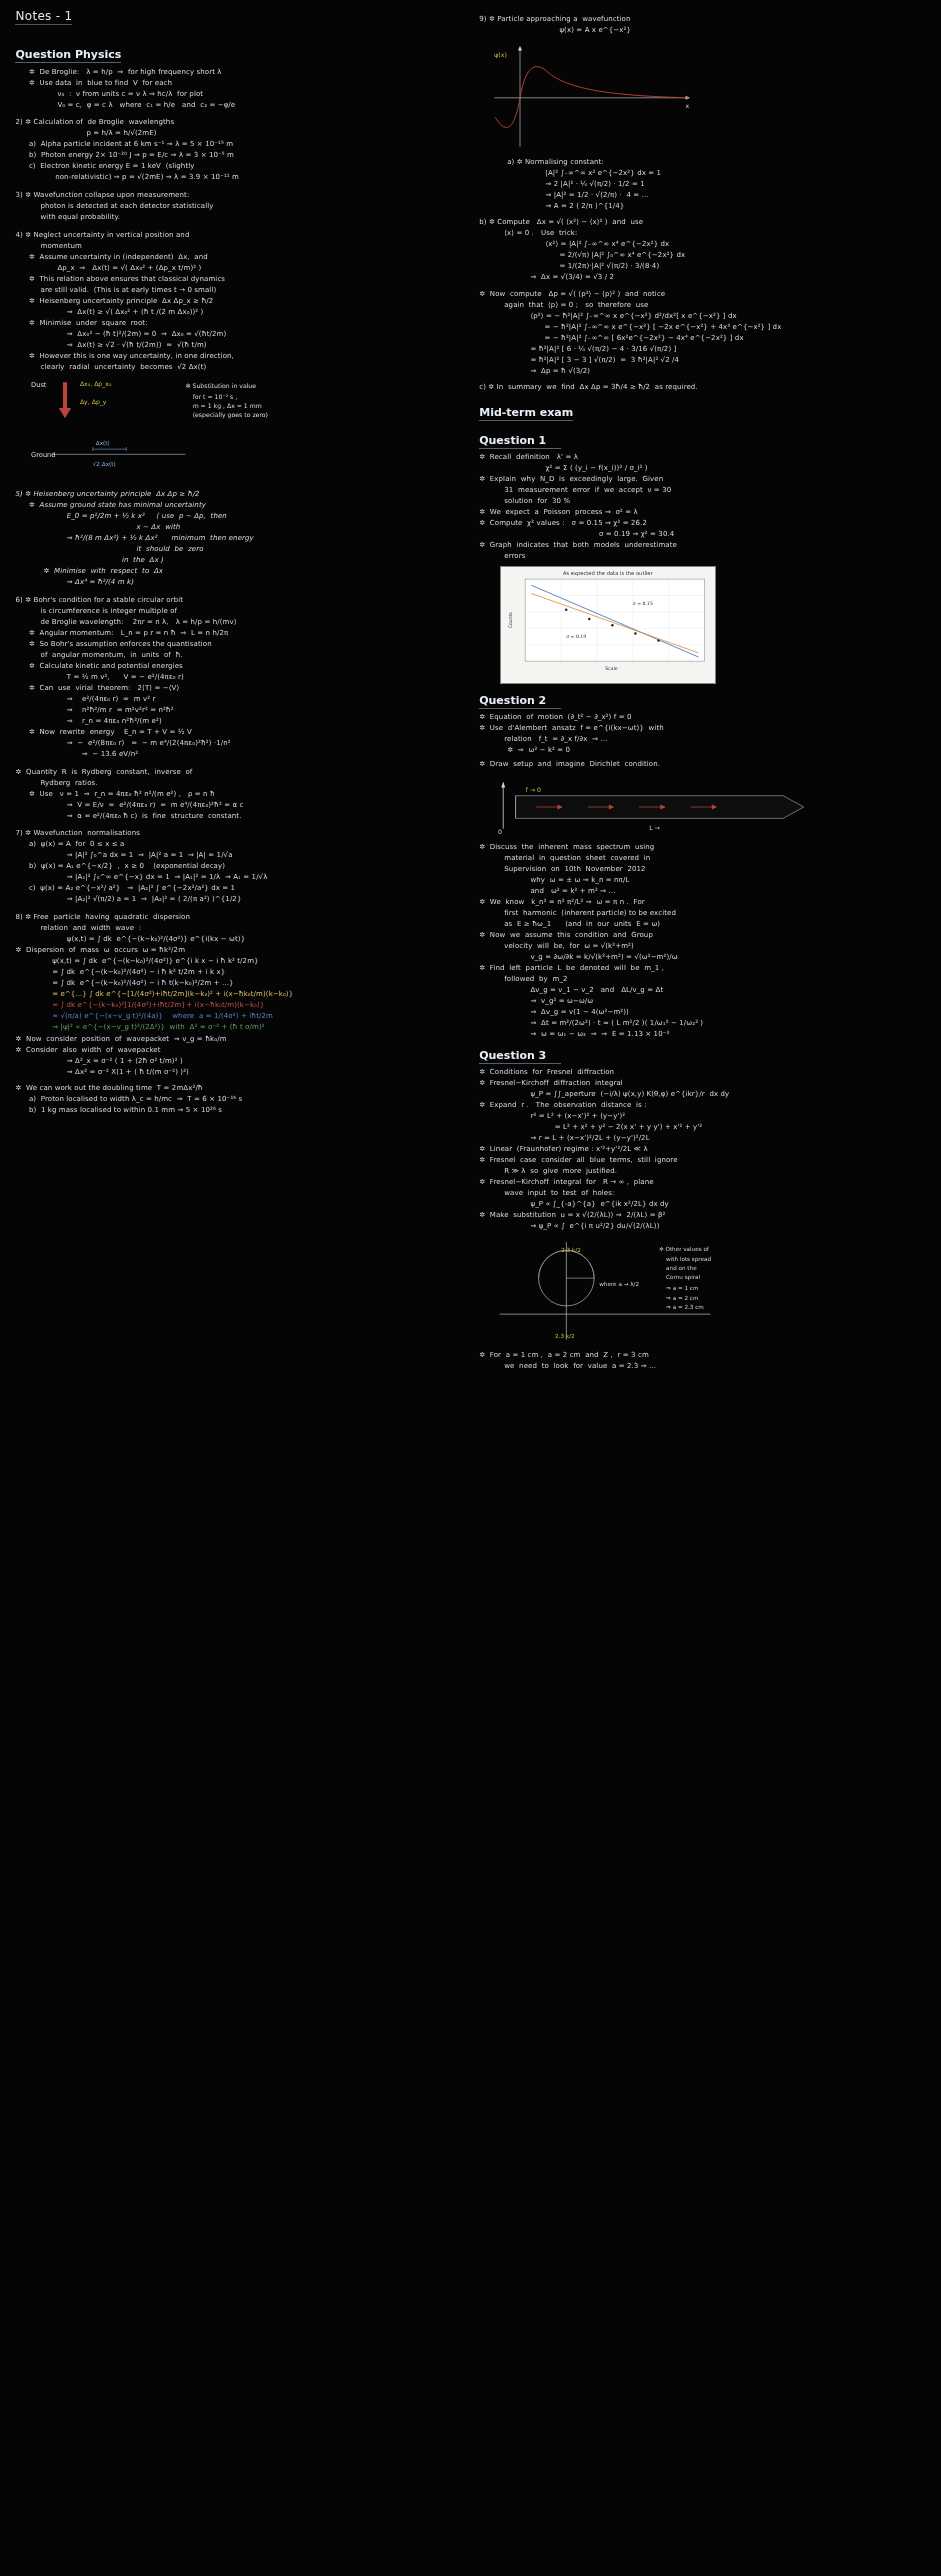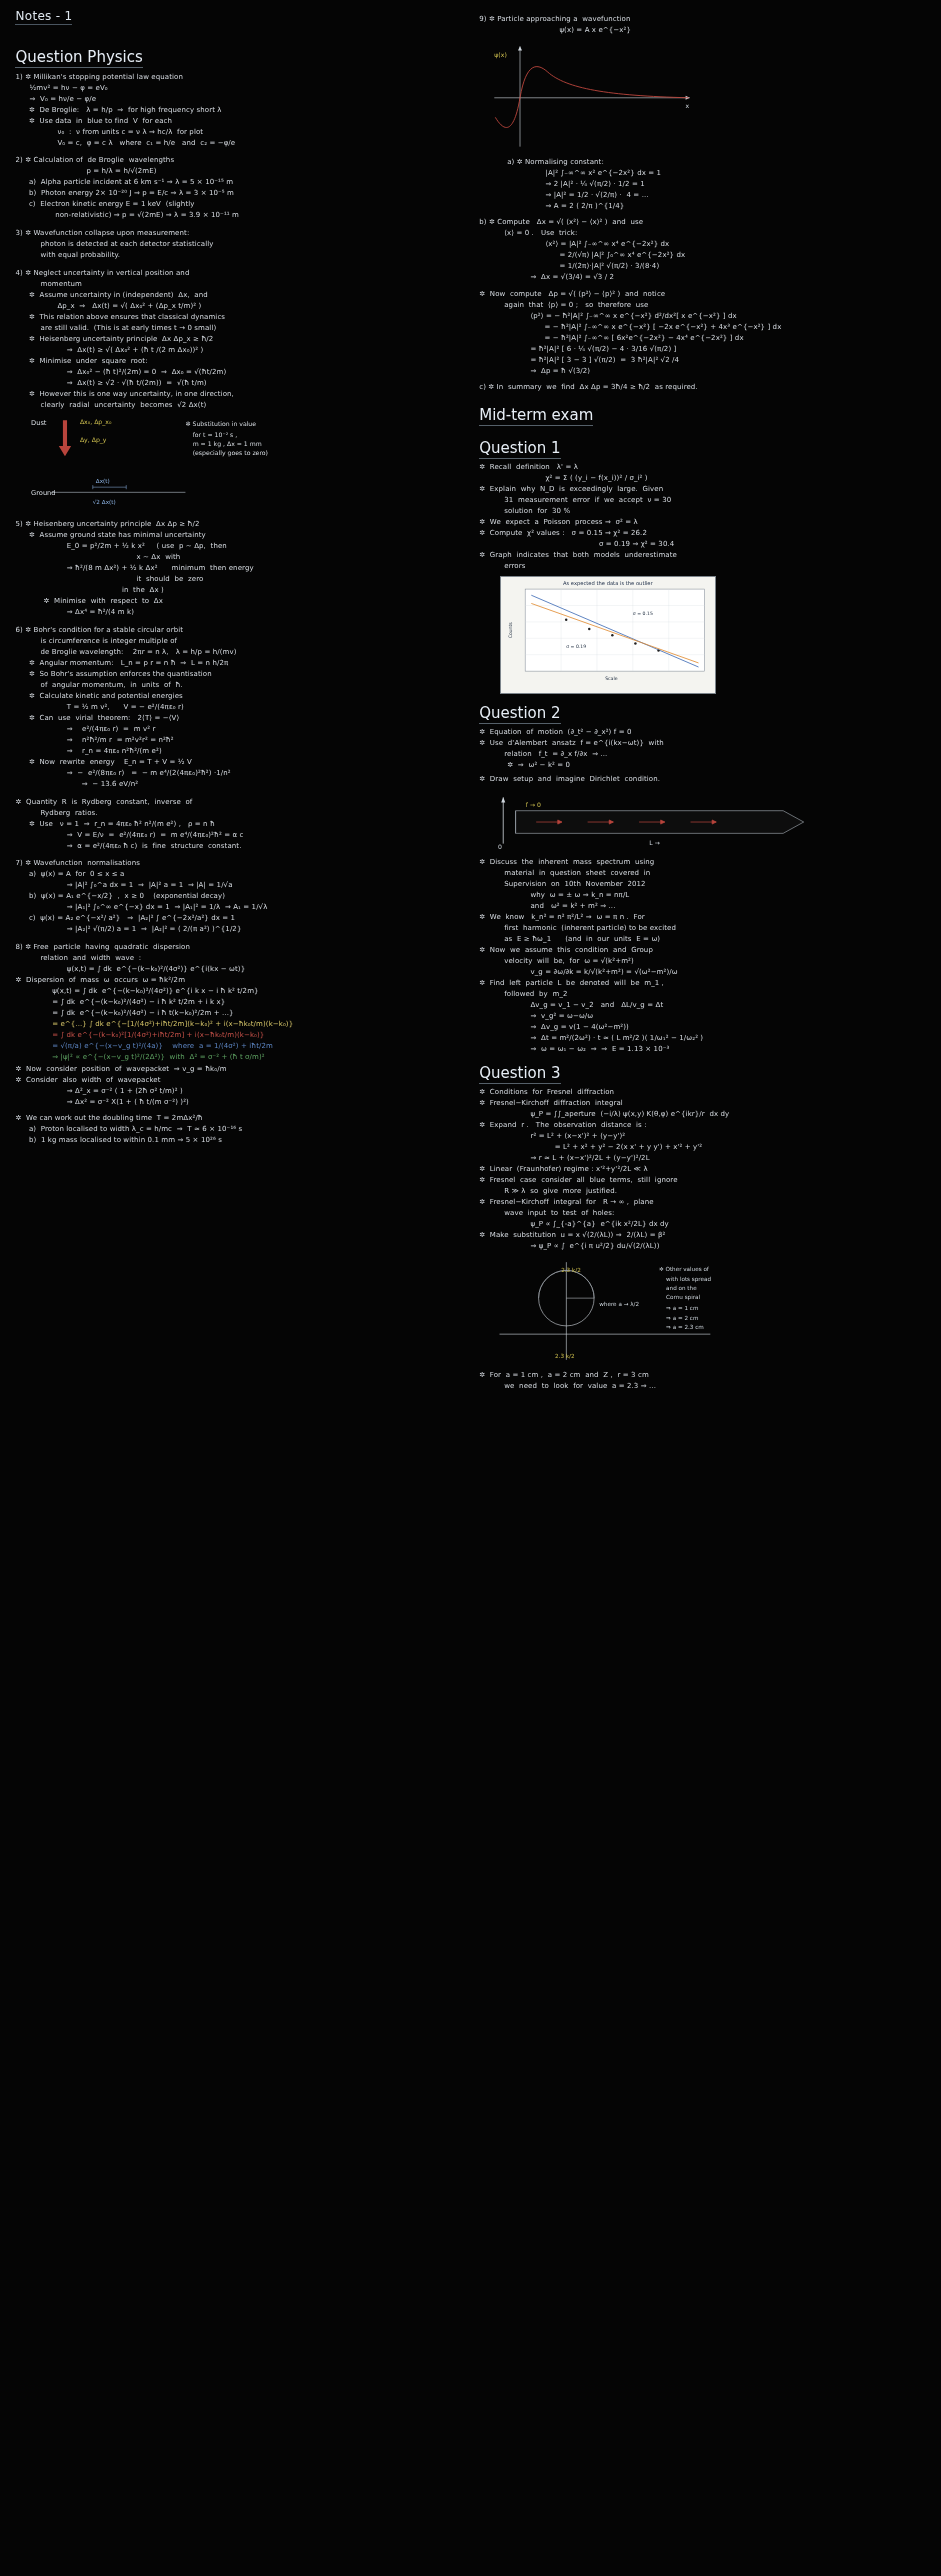--- a/index.html
+++ b/index.html
@@ -27,26 +27,27 @@
   .hdr{
     font-size:12px;
     color:#dfe7ef;
     letter-spacing:0.3px;
     margin:9.3px 0 2.1px 0;
     display:inline-block;
     border-bottom:0.5px solid #4a5560;
     padding-bottom:1px;
   }
   .sec-title{
-    font-size:15px;
+    font-size:11px;
     color:#e7eef6;
     margin:13.4px 0 3.1px 0;
     display:inline-block;
     border-bottom:0.5px solid #556069;
     padding-bottom:1px;
+    font-weight:bold;
   }
   .line{
     font-size:7px;
     line-height:1.5;
     color:#d8dde3;
     white-space:pre-wrap;
     margin:0.5px 0;
     letter-spacing:0.1px;
   }
   .l-ind1{padding-left:13.4px;}
@@ -78,25 +79,20 @@
 
   <div class="col col-left">
 
     <div class="hdr">Notes - 1</div>
 
     <div class="spacer"></div>
 
     <div class="sec-title">Question  Physics</div>
 
     
-    <div>
-      <div class="line">1) ✲ Millikan's stopping potential law equation</div>
-      <div class="line">      ½mv² = hν − φ = eV₀</div>
-      <div class="line">      ⇒  V₀ = hν/e − φ/e</div>
-    </div>
 
     <div>
       <div class="line l-ind1">✲  De Broglie:   λ = h/p  ⇒  for high frequency short λ</div>
       <div class="line l-ind1">✲  Use data  in  blue to find  V  for each</div>
       <div class="line l-ind1"></div>
       <div class="line l-ind2">      ν₀  :  ν from units c = ν λ ⇒ hc/λ  for plot</div>
       <div class="line l-ind2">      V₀ = c,  φ = c λ   where  c₁ = h/e   and  c₂ = −φ/e</div>
     </div>
 
     
@@ -148,21 +144,21 @@
         <text x="126" y="132" fill="#8fb7e8" font-size="11">Δx(t)</text>
         <text x="120" y="172" fill="#8fb7e8" font-size="11">√2 Δx(t)</text>
         <text x="300" y="22" fill="#d9dee4" font-size="12">✲ Substitution in value</text>
         <text x="314" y="42" fill="#d9dee4" font-size="12">for  t = 10⁻² s ,</text>
         <text x="314" y="60" fill="#d9dee4" font-size="12">m = 1 kg ,  Δx = 1 mm</text>
         <text x="314" y="78" fill="#d9dee4" font-size="12">(especially goes to zero)</text>
       </svg>
     </div>
 
     
-    <div style="margin-top:6px;">
+    <div style="margin-top:14px;font-style:italic;">
       <div class="line">5) ✲ Heisenberg uncertainty principle  Δx Δp ≥ ħ/2</div>
       <div class="line l-ind1">✲  Assume ground state has minimal uncertainty</div>
       <div class="line l-ind2">          E_0 = p²/2m + ½ k x²     ( use  p ~ Δp,  then</div>
       <div class="line l-ind2">                                        x ~ Δx  with</div>
       <div class="line l-ind2">          ⇒ ħ²/(8 m Δx²) + ½ k Δx²      minimum  then energy</div>
       <div class="line l-ind2">                                        it  should  be  zero</div>
       <div class="line l-ind1">                                        in  the  Δx )</div>
       <div class="line l-ind2">✲  Minimise  with  respect  to  Δx</div>
       <div class="line l-ind2">          ⇒ Δx⁴ = ħ²/(4 m k)</div>
     </div>

